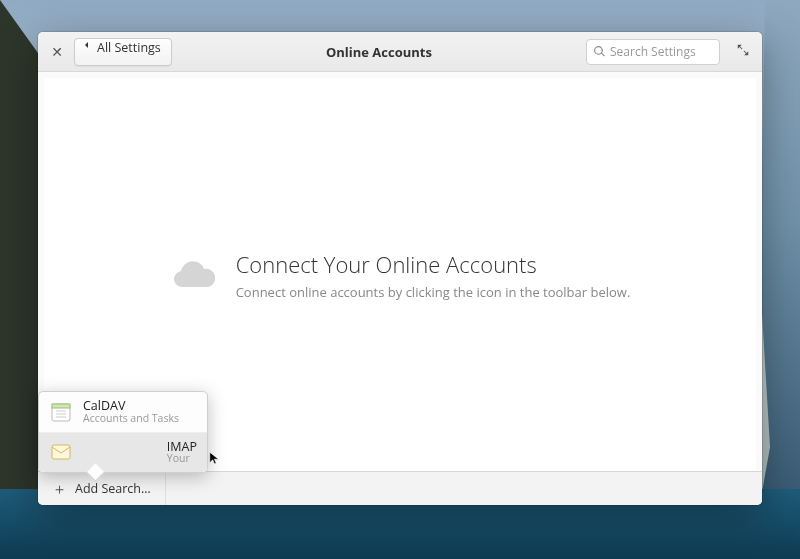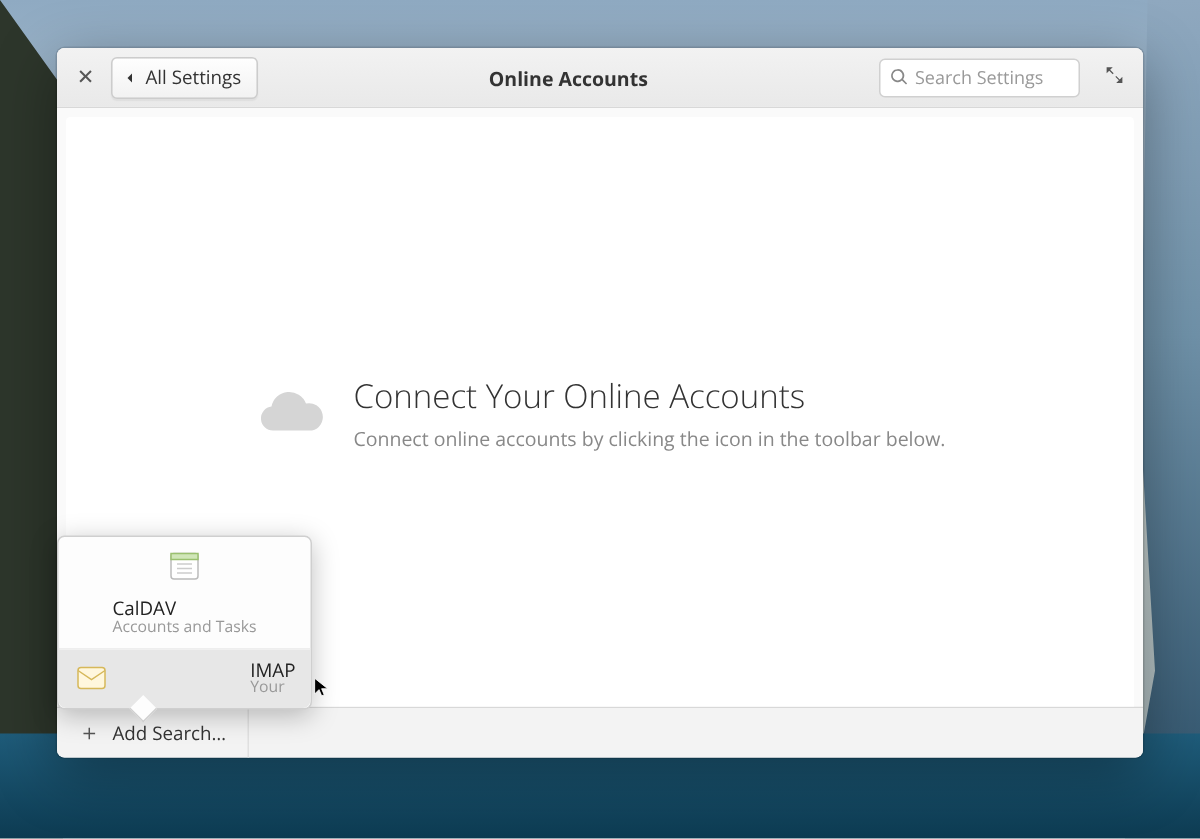--- a/index.html
+++ b/index.html
@@ -36,21 +36,21 @@
     border-radius: 5px 5px 0 0;
     display: flex; align-items: center; padding: 0 8px; gap: 6px;
   }
   .close-btn {
     width: 22px; height: 22px; border: none; background: transparent; cursor: default;
     position: relative; color: #555; font-size: 14px;
   }
   .back-btn {
     height: 28px; padding: 0 10px 0 6px; border: 1px solid #ccc; border-radius: 4px;
     background: linear-gradient(#fefefe,#f2f2f2); cursor: default;
-    display: flex; align-items: center; gap: 4px; font-size: 12.5px; color: #333;
+    display: flex; align-items: flex-start; gap: 4px; font-size: 12.5px; color: #333;
     box-shadow: 0 1px 1px rgba(0,0,0,.05);
   }
   .back-btn svg { width: 12px; height: 12px; }
   .title {
     flex: 1; text-align: center; font-size: 13px; font-weight: 700; color: #333;
   }
   .search-wrap {
     width: 134px; height: 26px;
     border: 1px solid #d0d0d0; border-radius: 4px;
     background: #fff;
@@ -107,21 +107,21 @@
     content: ""; position: absolute; bottom: -7px; left: 50px;
     width: 12px; height: 12px; background: #fdfdfd;
     border-right: 1px solid #cfcfcf; border-bottom: 1px solid #cfcfcf;
     transform: rotate(45deg);
   }
   .pop-item {
     display: flex; align-items: center; gap: 10px; padding: 7px 10px;
     border-bottom: 1px solid #eee; cursor: default;
   }
   .pop-item:last-child { border-bottom: none; border-radius: 0 0 5px 5px; justify-content: space-between; }
-  .pop-item:first-child { border-radius: 5px 5px 0 0; flex-direction: column; }
+  .pop-item:first-child { border-radius: 5px 5px 0 0; }
   .pop-item.hover { background: #e7e7e7; }
   .pop-icon { width: 24px; height: 24px; flex-shrink: 0; }
   .pop-txt .t { font-size: 12.5px; color: #222; line-height: 1.1; }
   .pop-txt .s { font-size: 10.5px; color: #999; line-height: 1.1; }
 
   .cursor {
     position: absolute; width: 14px; height: 18px; left: 170px; bottom: 38px;
     pointer-events: none;
   }
 </style>

